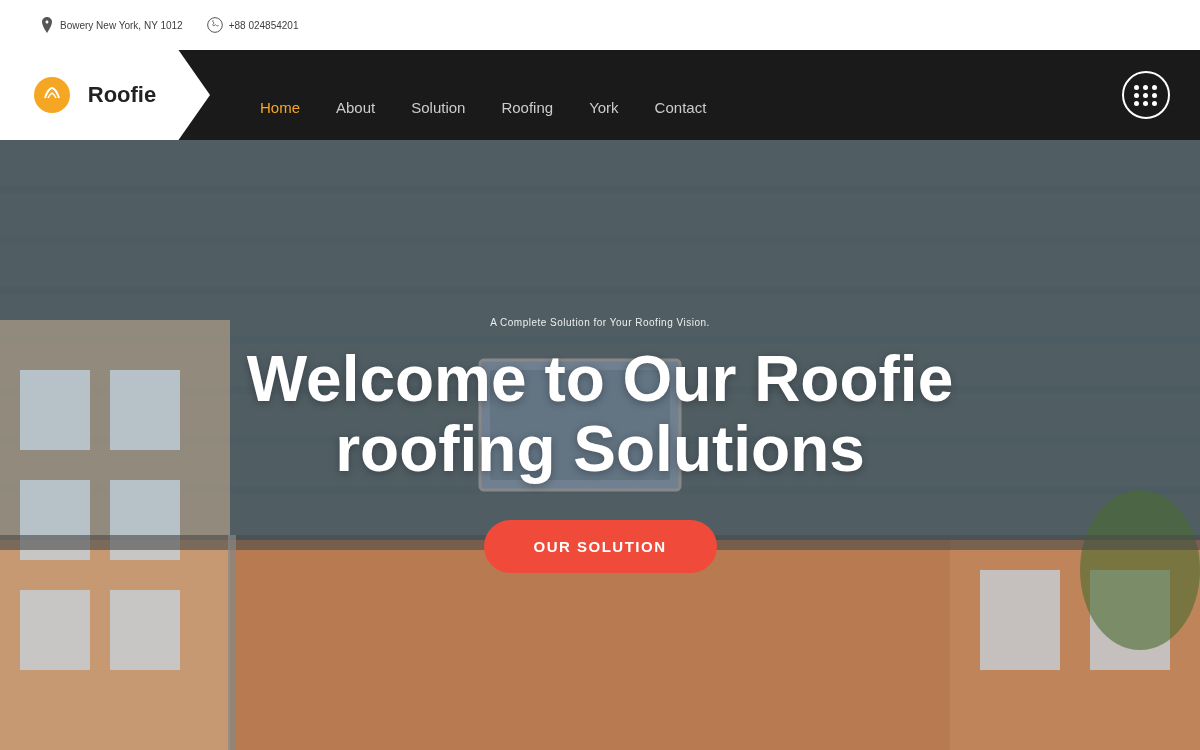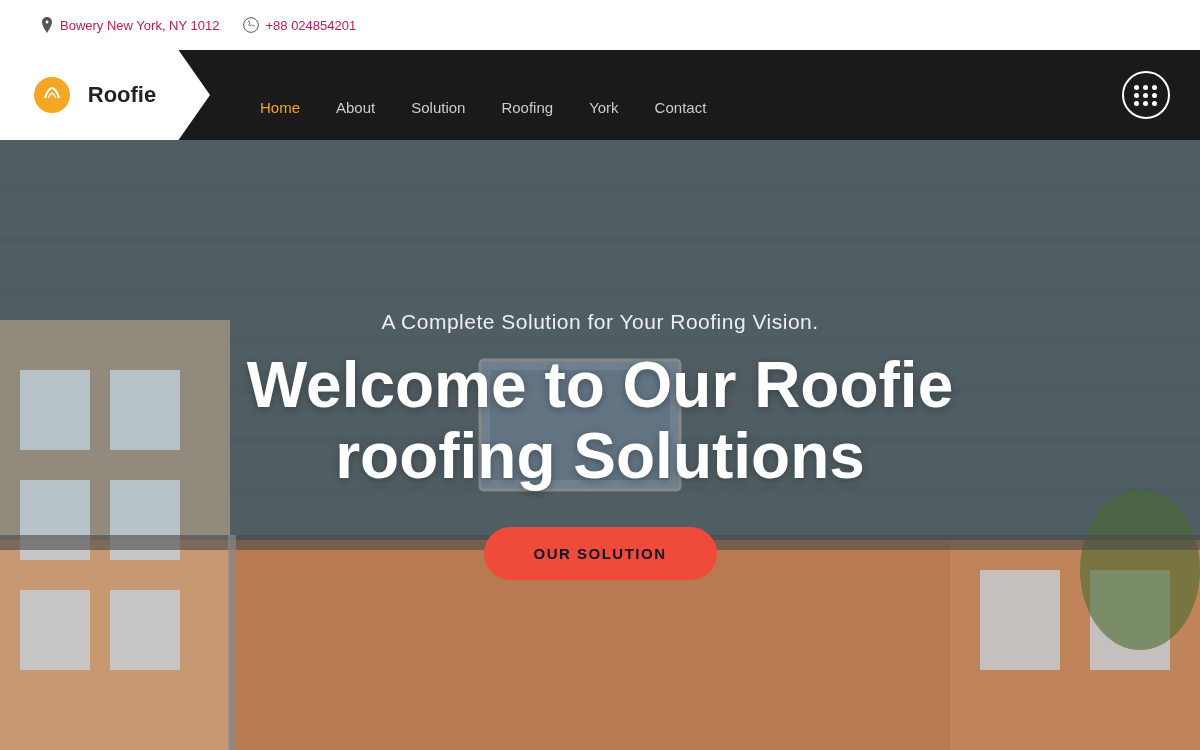--- a/index.html
+++ b/index.html
@@ -18,22 +18,22 @@
     }
     .top-bar-left {
       display: flex;
       align-items: center;
       gap: 24px;
     }
     .top-bar-item {
       display: flex;
       align-items: center;
       gap: 6px;
-      font-size: 13px;
-      color: #be185d;
+      font-size: 10px;
+      color: #404040;
     }
     .top-bar-right {
       display: flex;
       align-items: center;
       gap: 14px;
     }
     .top-bar-email {
       display: flex;
       align-items: center;
       gap: 6px;
@@ -191,36 +191,36 @@
       display: flex;
       flex-direction: column;
       align-items: center;
       justify-content: center;
       height: 100%;
       text-align: center;
       color: #fff;
       padding: 0 200px;
     }
     .hero-subtitle {
-      font-size: 21px;
+      font-size: 10px;
       color: #eee;
       margin-bottom: 16px;
       letter-spacing: 0.5px;
     }
     .hero-title {
       font-size: 64px;
       font-weight: 900;
       line-height: 1.1;
       margin-bottom: 36px;
       color: #fff;
       text-shadow: 0 2px 8px rgba(0,0,0,0.3);
     }
     .hero-btn {
       background: #f04a3a;
-      color: #0f172a;
+      color: #ffffff;
       border: none;
       padding: 18px 50px;
       border-radius: 50px;
       font-size: 15px;
       font-weight: bold;
       letter-spacing: 1.5px;
       cursor: pointer;
       text-transform: uppercase;
     }
   </style>

